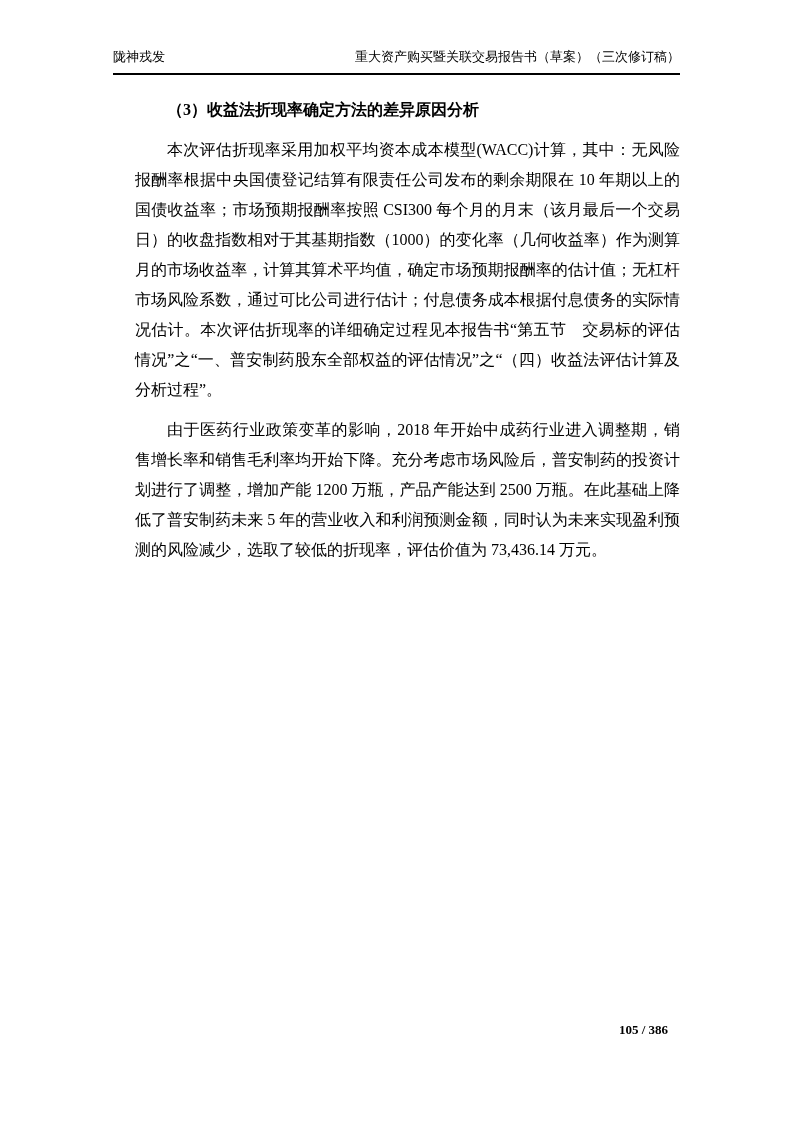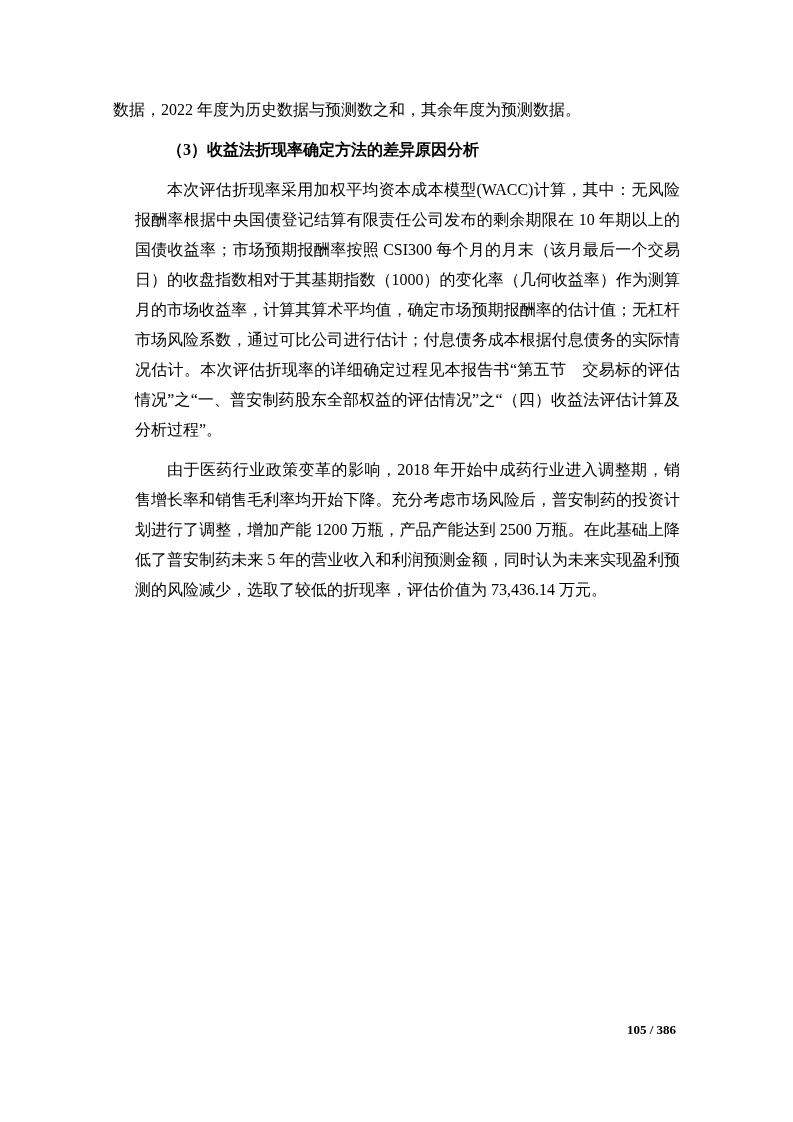--- a/index.html
+++ b/index.html
@@ -39,34 +39,37 @@
     text-align: justify;
     text-align-last: left;
   }
   .block { margin: 10px 0 0 0; }
   .block:first-child { margin-top: 0; }
   .indent { text-indent: 32px; margin-left: 22px; }
   .heading { font-weight: bold; }
   .page-footer {
     position: absolute;
     top: 1021px;
-    right: 117px;
+    right: 125px;
     font-size: 13px;
     font-weight: bold;
     line-height: 18px;
   }
 </style>
 </head>
 <body>
 
 <div class="page">
 
+  <div class="page-header">
+    <span>陇神戎发</span>
+    <span>重大资产购买暨关联交易报告书（草案）（三次修订稿）</span>
+  </div>
 
   <div class="content">
-    <p class="block">数据，2022 年度为历史数据与预测数之和，其余年度为预测数据。</p>
     <p class="block indent heading">（3）收益法折现率确定方法的差异原因分析</p>
     <p class="block indent">本次评估折现率采用加权平均资本成本模型(WACC)计算，其中：无风险报酬率根据中央国债登记结算有限责任公司发布的剩余期限在 10 年期以上的国债收益率；市场预期报酬率按照 CSI300 每个月的月末（该月最后一个交易日）的收盘指数相对于其基期指数（1000）的变化率（几何收益率）作为测算月的市场收益率，计算其算术平均值，确定市场预期报酬率的估计值；无杠杆市场风险系数，通过可比公司进行估计；付息债务成本根据付息债务的实际情况估计。本次评估折现率的详细确定过程见本报告书“第五节　交易标的评估情况”之“一、普安制药股东全部权益的评估情况”之“（四）收益法评估计算及分析过程”。</p>
     <p class="block indent">由于医药行业政策变革的影响，2018 年开始中成药行业进入调整期，销售增长率和销售毛利率均开始下降。充分考虑市场风险后，普安制药的投资计划进行了调整，增加产能 1200 万瓶，产品产能达到 2500 万瓶。在此基础上降低了普安制药未来 5 年的营业收入和利润预测金额，同时认为未来实现盈利预测的风险减少，选取了较低的折现率，评估价值为 73,436.14 万元。</p>
   </div>
 
   <div class="page-footer">105 / 386</div>
 
 </div>
 
 </body></html>

